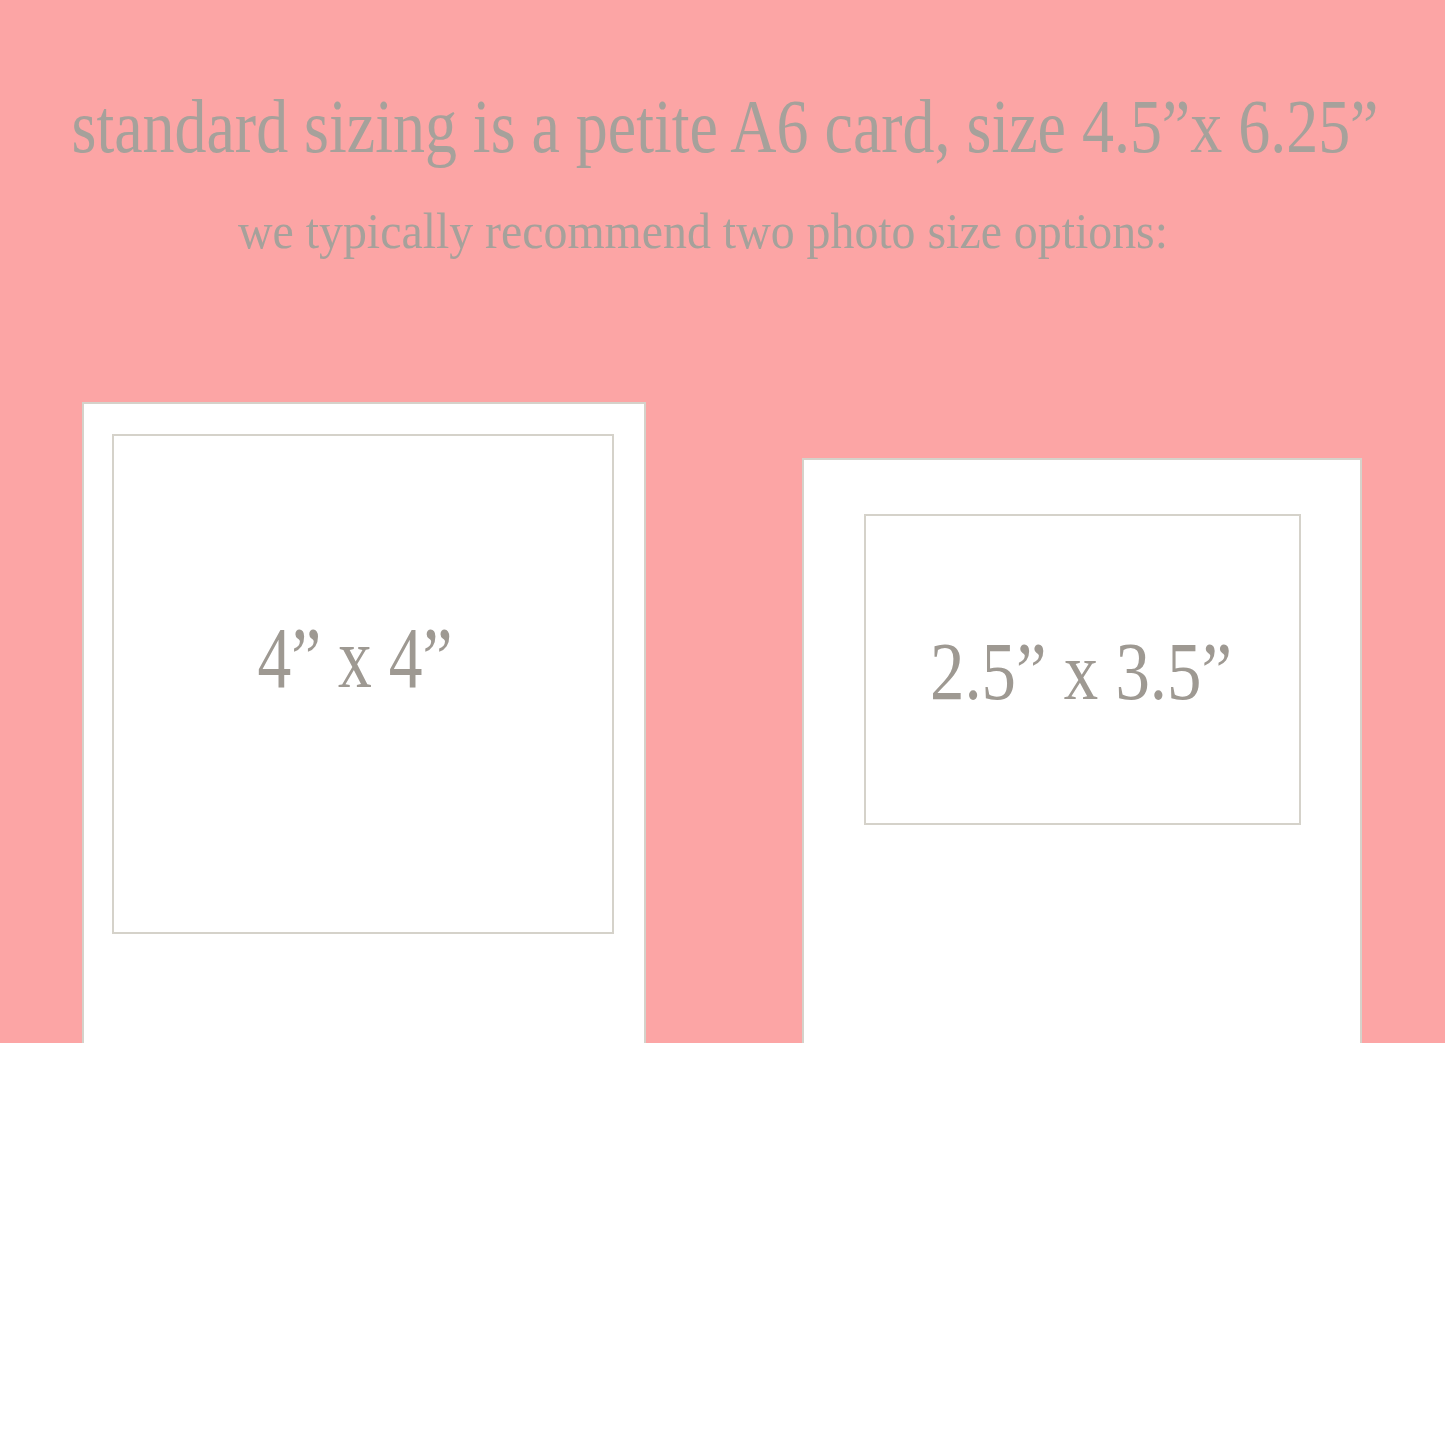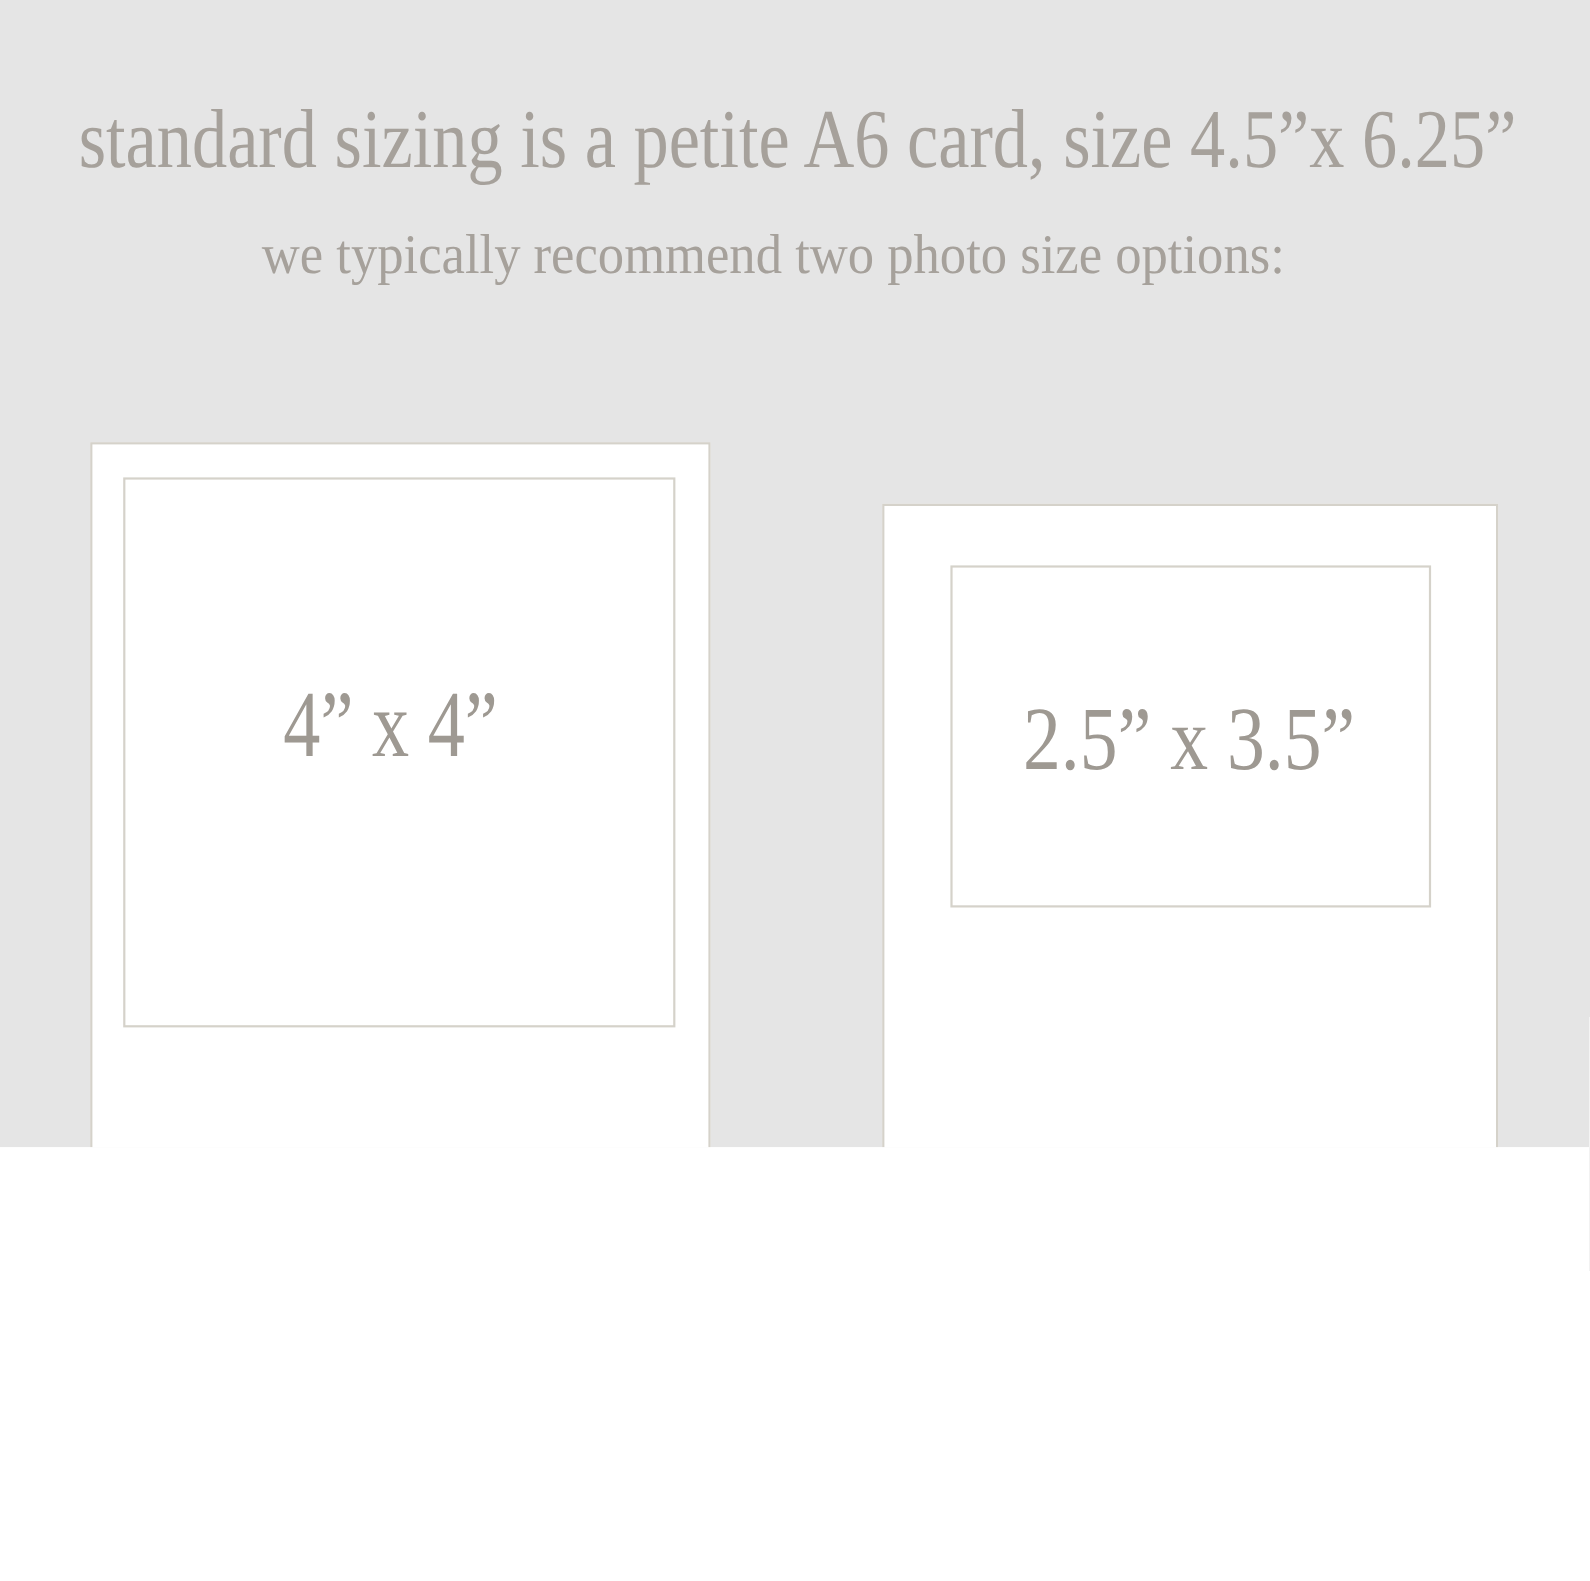--- a/index.html
+++ b/index.html
@@ -4,21 +4,21 @@
 <style>
   html, body {
     margin: 0;
     padding: 0;
     background: #ffffff;
   }
   .page {
     position: relative;
     width: 1445px;
     height: 1043px;
-    background: #e5e5e5;
+    background: #fca5a5;
     overflow: hidden;
     font-family: "Liberation Serif", "DejaVu Serif", serif;
   }
   .heading-svg {
     position: absolute;
     left: 0;
     top: 0;
     display: block;
   }
   .heading-svg text {

